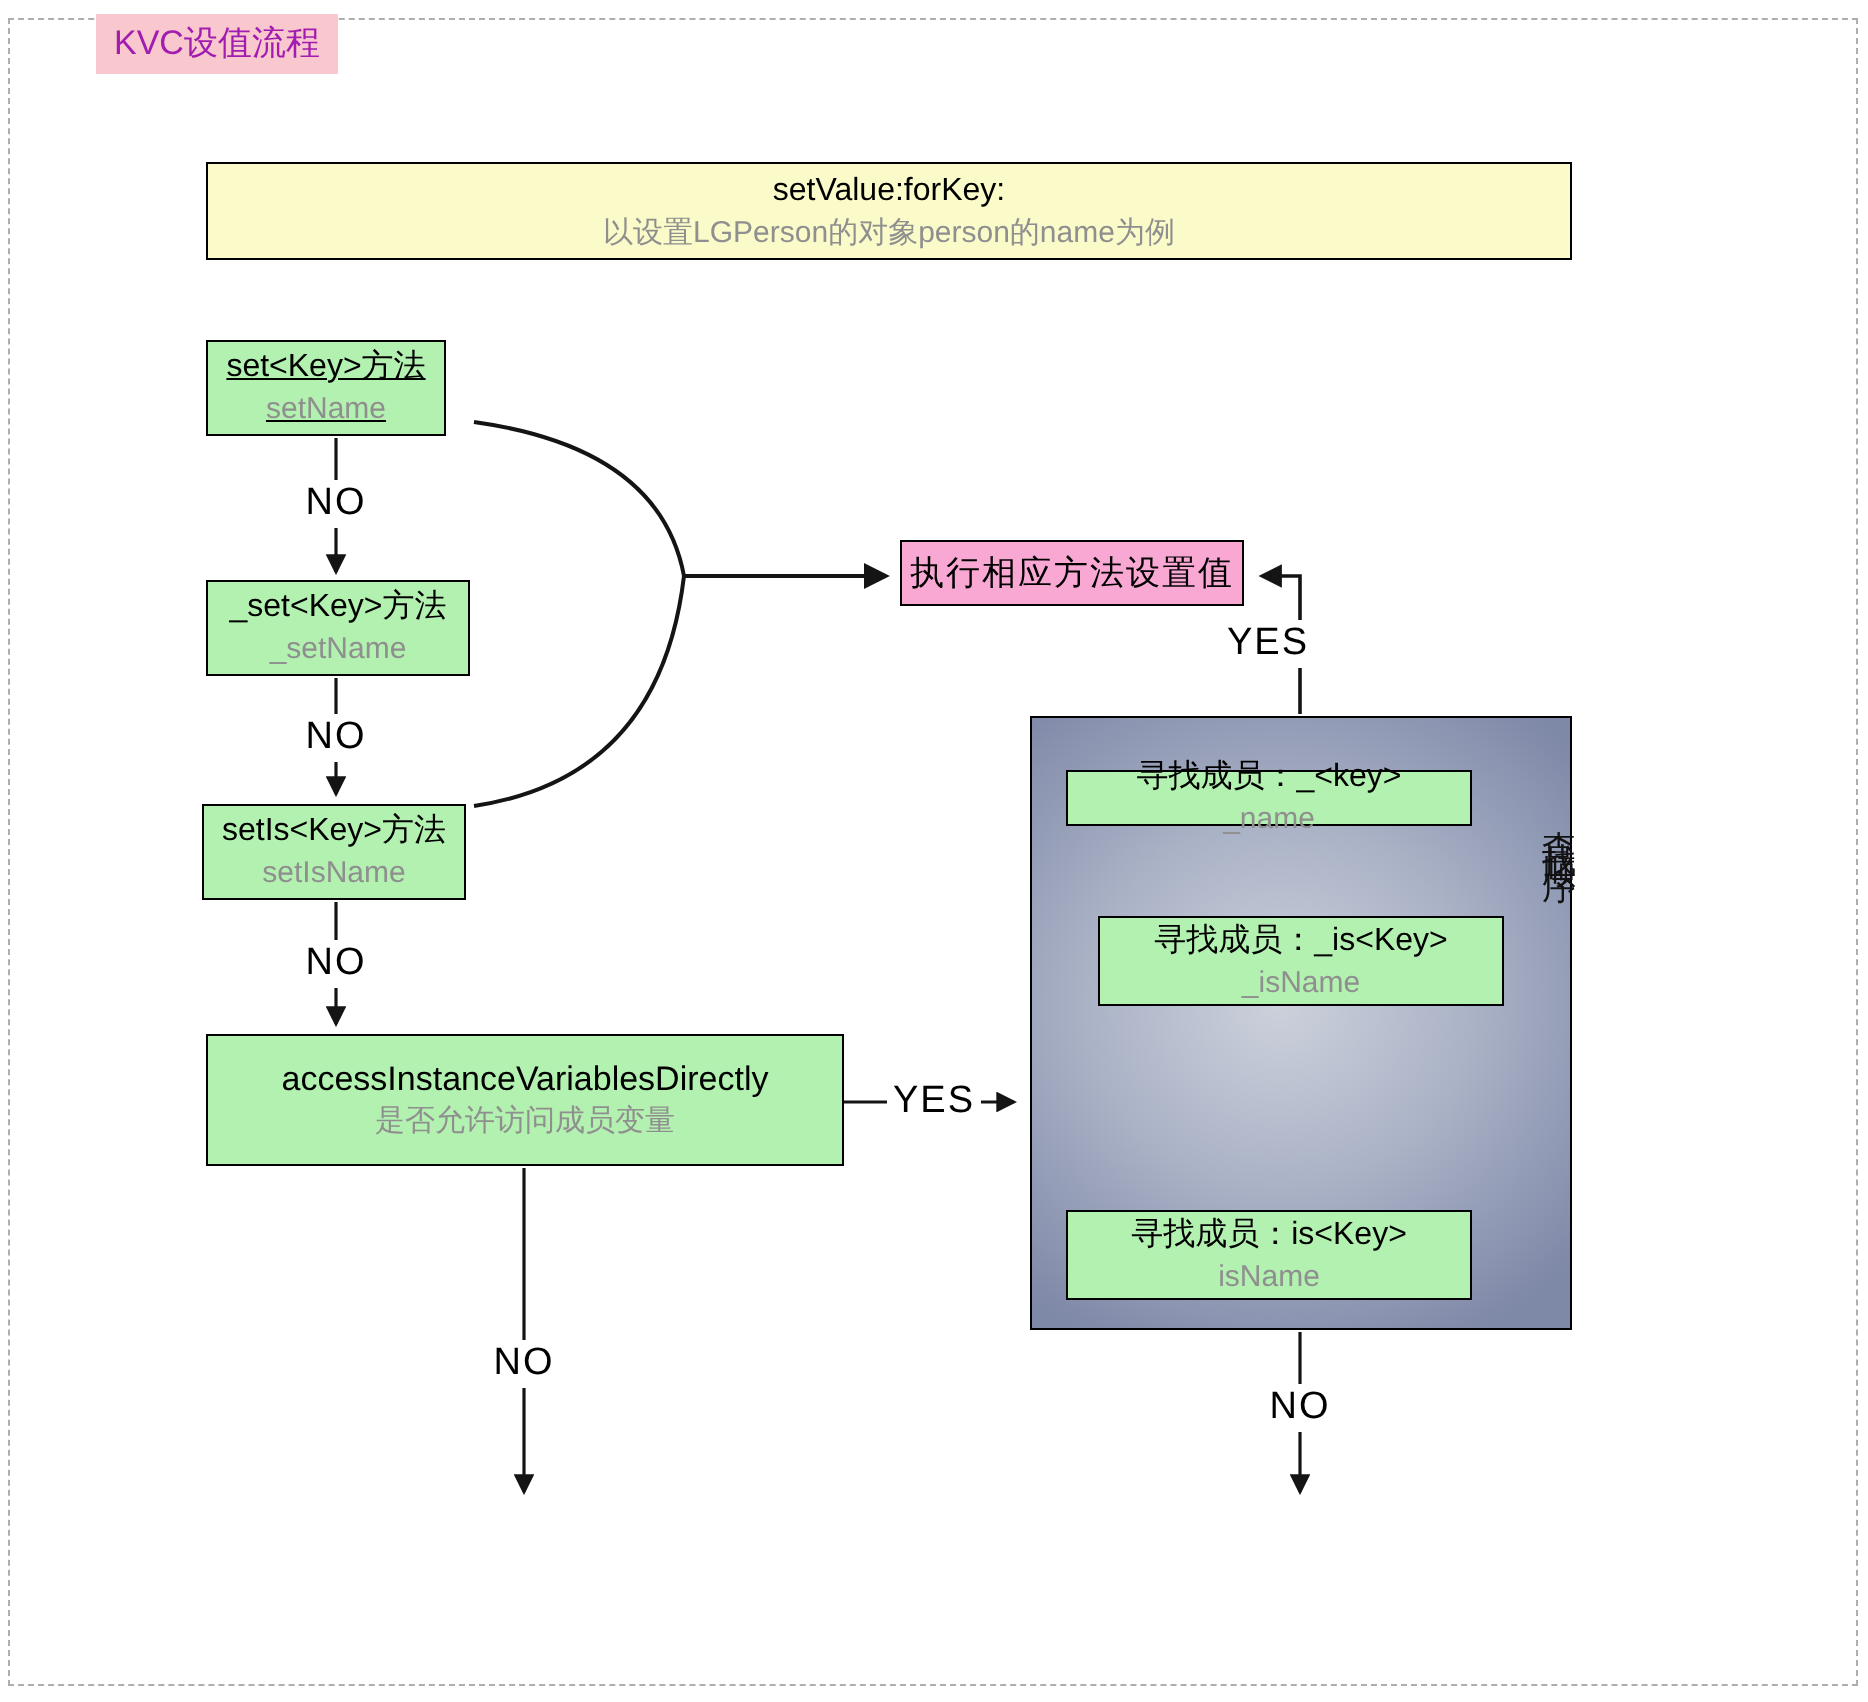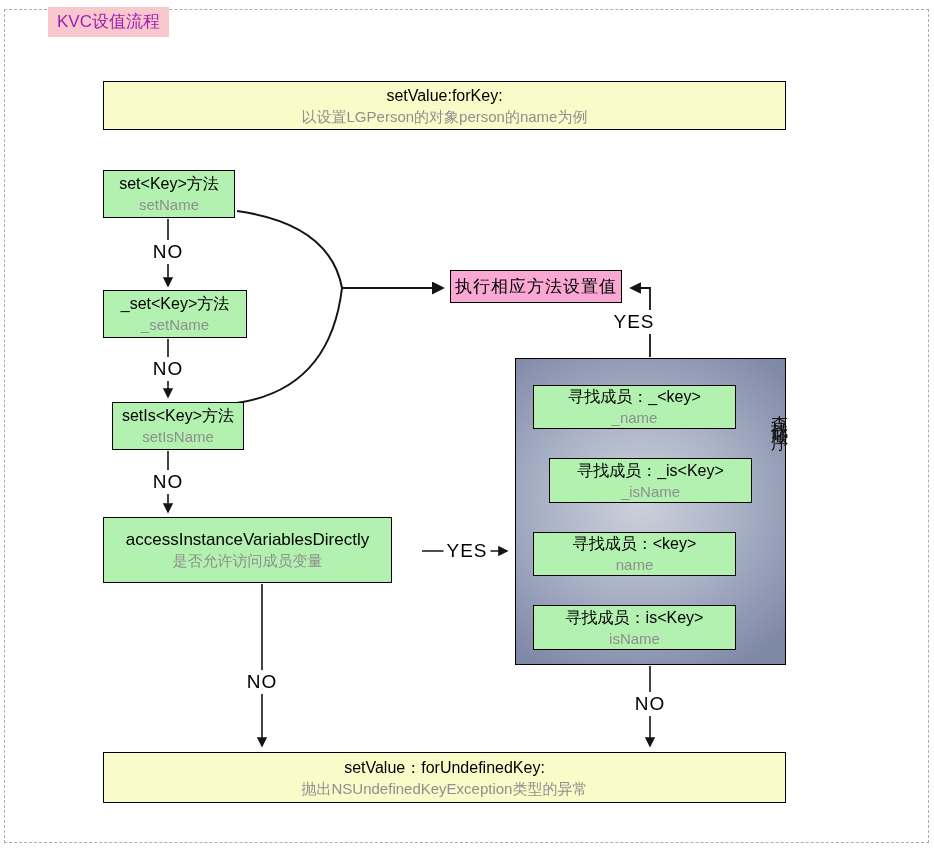--- a/index.html
+++ b/index.html
@@ -44,40 +44,40 @@
     line-height: 21px;
   }
   .node .t1 { color: #000; font-size: 16px; }
   .node .t2 { color: var(--muted-text-gray, #8f8f8f); font-size: 15px; }
 
   .note  { background: var(--note-yellow, #fbfbc9); }
   .green { background: var(--node-green, #b3f1b0); }
   .plain { background: #f9a8d4; }
 
   .note-top    { left: 103px; top:  81px; width: 683px; height: 49px; }
-  .box-set     { left: 103px; top: 170px; width: 132px; height: 48px; }
-  .box-uset    { left: 103px; top: 290px; width: 144px; height: 48px; }
-  .box-setis   { left: 112px; top: 402px; width: 132px; height: 48px; }
-  .box-access  { left: 103px; top: 517px; width: 289px; height: 66px; }
+  .box-set     { left: 103px; top: 170px; width: 120px; height: 48px; text-decoration: underline; }
+  .box-uset    { left: 103px; top: 290px; width: 132px; height: 48px; }
+  .box-setis   { left: 101px; top: 402px; width: 132px; height: 48px; }
+  .box-access  { left: 103px; top: 517px; width: 319px; height: 66px; }
   .box-access .t1 { font-size: 17px; }
   .box-exec    { left: 450px; top: 270px; width: 172px; height: 33px; border-width: 1.5px; }
   .box-exec .t1 { font-size: 17px; letter-spacing: 1px; }
   .note-bottom { left: 103px; top: 752px; width: 683px; height: 51px; }
 
   .search-panel {
     position: absolute;
     left: 515px; top: 358px; width: 271px; height: 307px;
     border: 1.5px solid #000;
     background:
       radial-gradient(75% 62% at 46% 47%,
         var(--panel-blue-center, #ccd1db) 0%,
         #aab2c6 48%,
         var(--panel-blue-edge, #7e88a7) 100%);
   }
-  .sub-a { left: 533px; top: 385px; width: 203px; height: 44px; }
+  .sub-a { left: 533px; top: 385px; width: 203px; height: 28px; }
   .sub-b { left: 533px; top: 458px; width: 203px; height: 45px; margin-left: 16px; }
   .sub-c { left: 533px; top: 532px; width: 203px; height: 44px; }
   .sub-d { left: 533px; top: 605px; width: 203px; height: 45px; }
 
   .order-text {
     position: absolute;
     left: 768px; top: 402px;
     writing-mode: vertical-rl;
     text-orientation: upright;
     letter-spacing: 6px;
@@ -174,35 +174,27 @@
   <div class="search-panel"></div>
 
   <div class="node green sub-a">
     <span class="t1">寻找成员：_&lt;key&gt;</span>
     <span class="t2">_name</span>
   </div>
   <div class="node green sub-b">
     <span class="t1">寻找成员：_is&lt;Key&gt;</span>
     <span class="t2">_isName</span>
   </div>
-  <div class="node green sub-c">
-    <span class="t1">寻找成员：&lt;key&gt;</span>
-    <span class="t2">name</span>
-  </div>
   <div class="node green sub-d">
     <span class="t1">寻找成员：is&lt;Key&gt;</span>
     <span class="t2">isName</span>
   </div>
 
   <div class="order-text">查找顺序</div>
 
-  <div class="node note note-bottom">
-    <span class="t1">setValue：forUndefinedKey:</span>
-    <span class="t2">抛出NSUndefinedKeyException类型的异常</span>
-  </div>
 
   <span class="edge-label lbl-no1">NO</span>
   <span class="edge-label lbl-no2">NO</span>
   <span class="edge-label lbl-no3">NO</span>
   <span class="edge-label lbl-no4">NO</span>
   <span class="edge-label lbl-no5">NO</span>
   <span class="edge-label lbl-yes1">YES</span>
   <span class="edge-label lbl-yes2">YES</span>
 
 </div>

